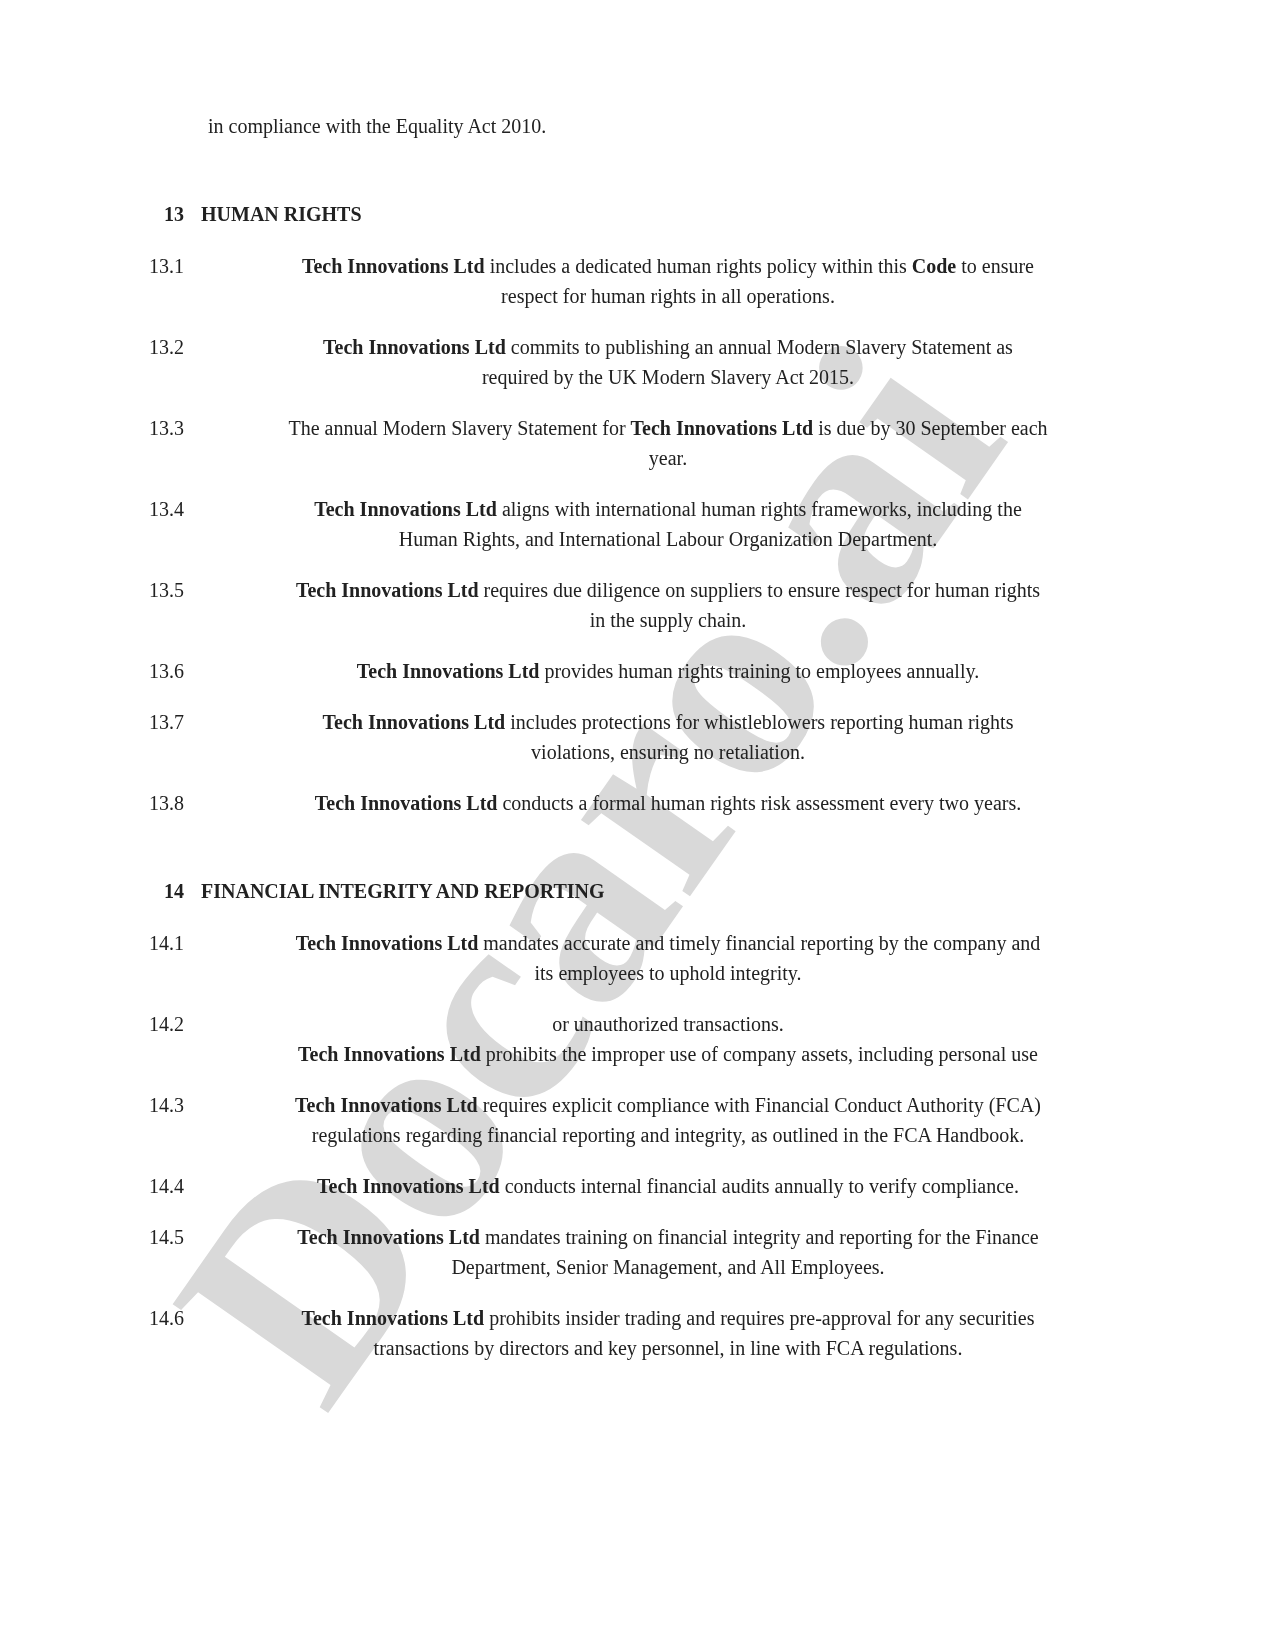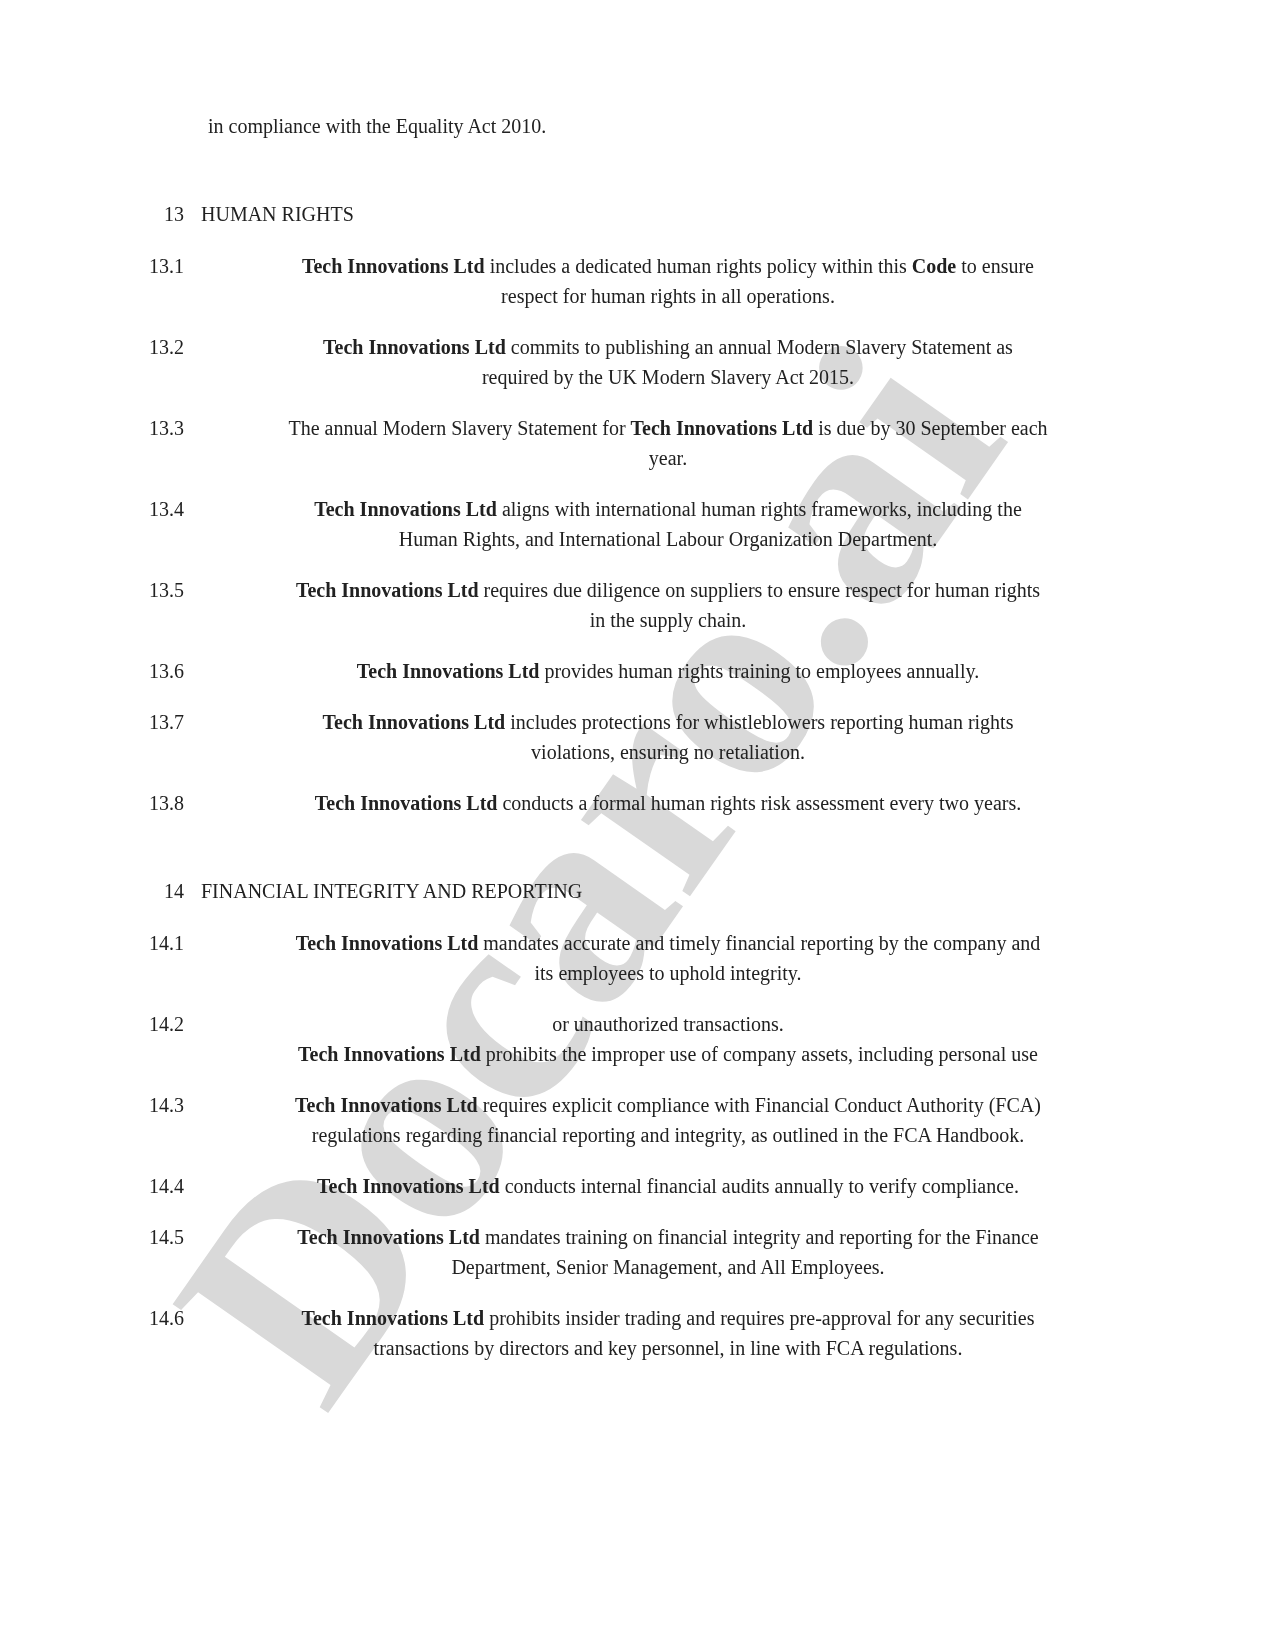--- a/index.html
+++ b/index.html
@@ -25,21 +25,21 @@
     position:absolute;
     left:144px; top:111px; right:147px;
     z-index:1;
     font-size:20px;
     line-height:30px;
   }
   .para { margin:0 0 21px 0; }
   .continuation { margin-left:64px; }
   .heading {
     display:flex;
-    font-weight:normal;
+    font-weight:bold;
     margin:58px 0 22px 0;
   }
   .h-num { width:40px; text-align:right; flex:none; }
   .h-title { margin-left:17px; white-space:nowrap; }
   .item { display:flex; margin:0 0 21px 0; }
   .num { width:40px; text-align:right; flex:none; }
   .body { margin-left:24px; flex:1; min-width:0;text-align:center; }
   .line { white-space:nowrap; }
   .b { font-weight:bold; }
 </style>

